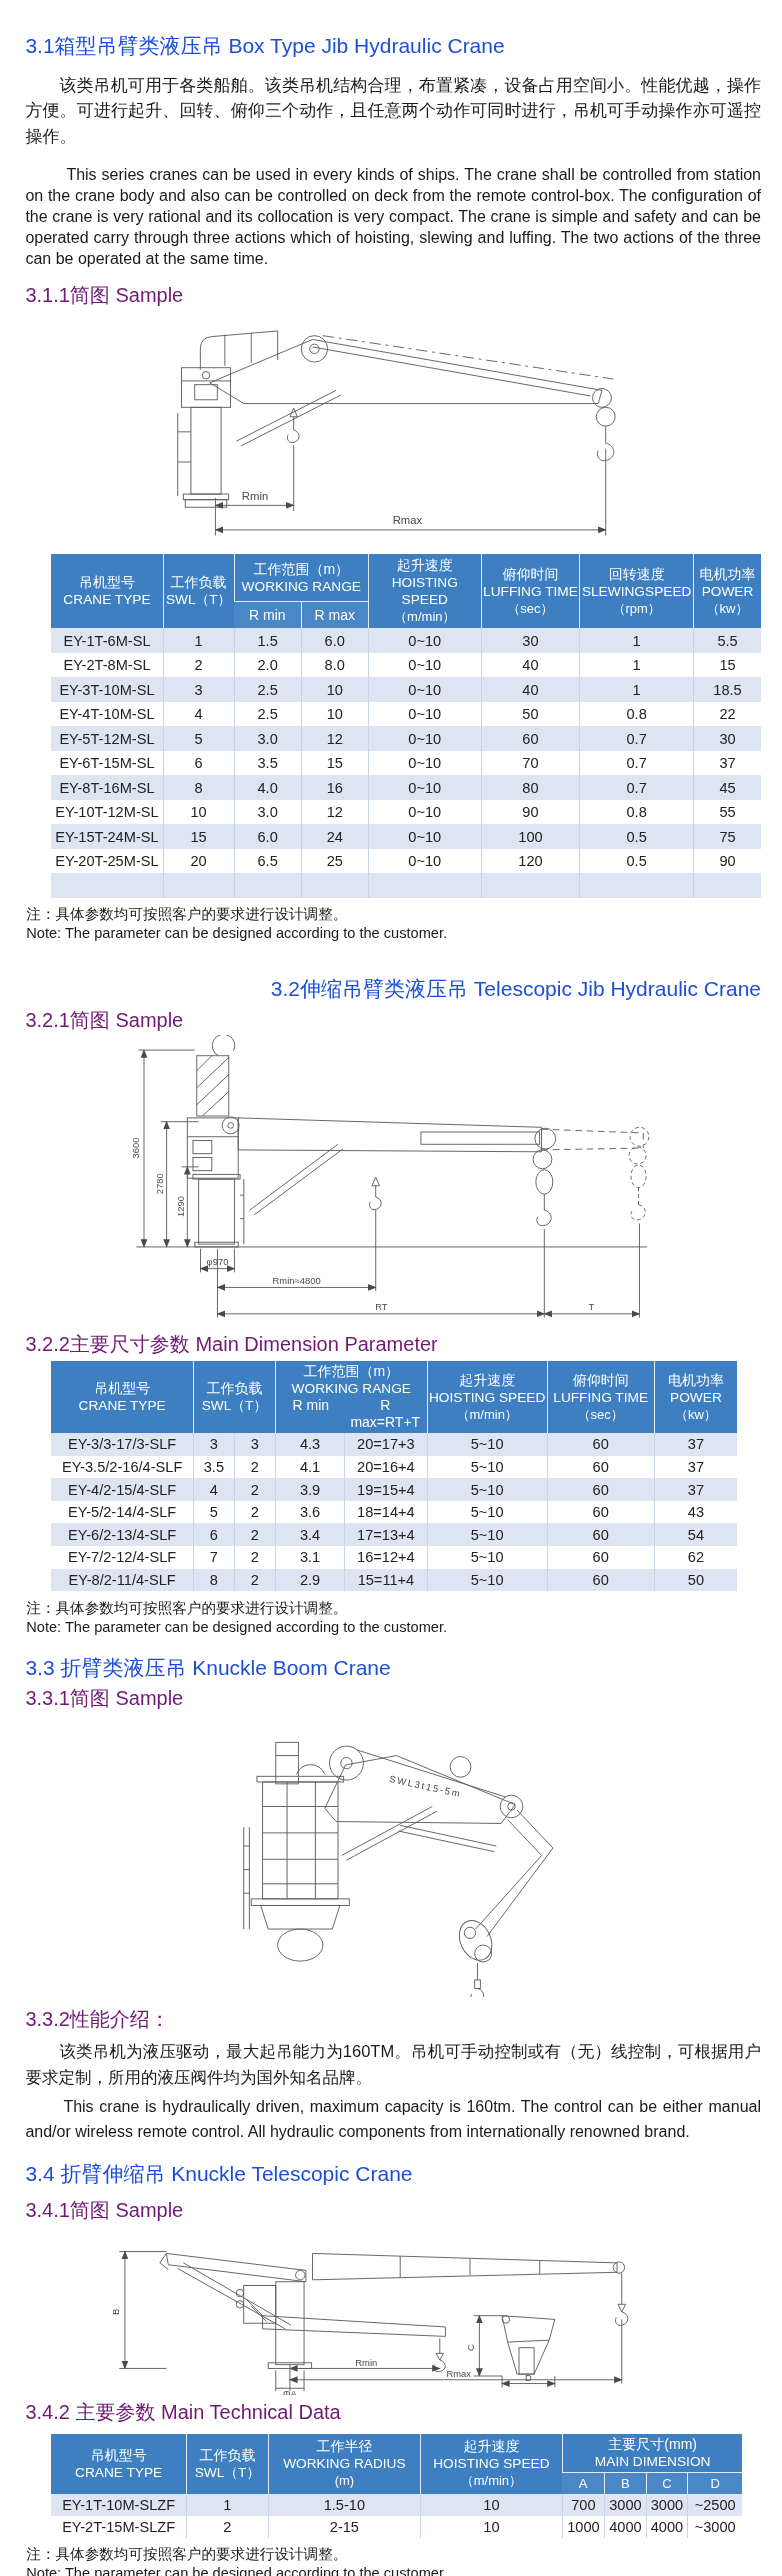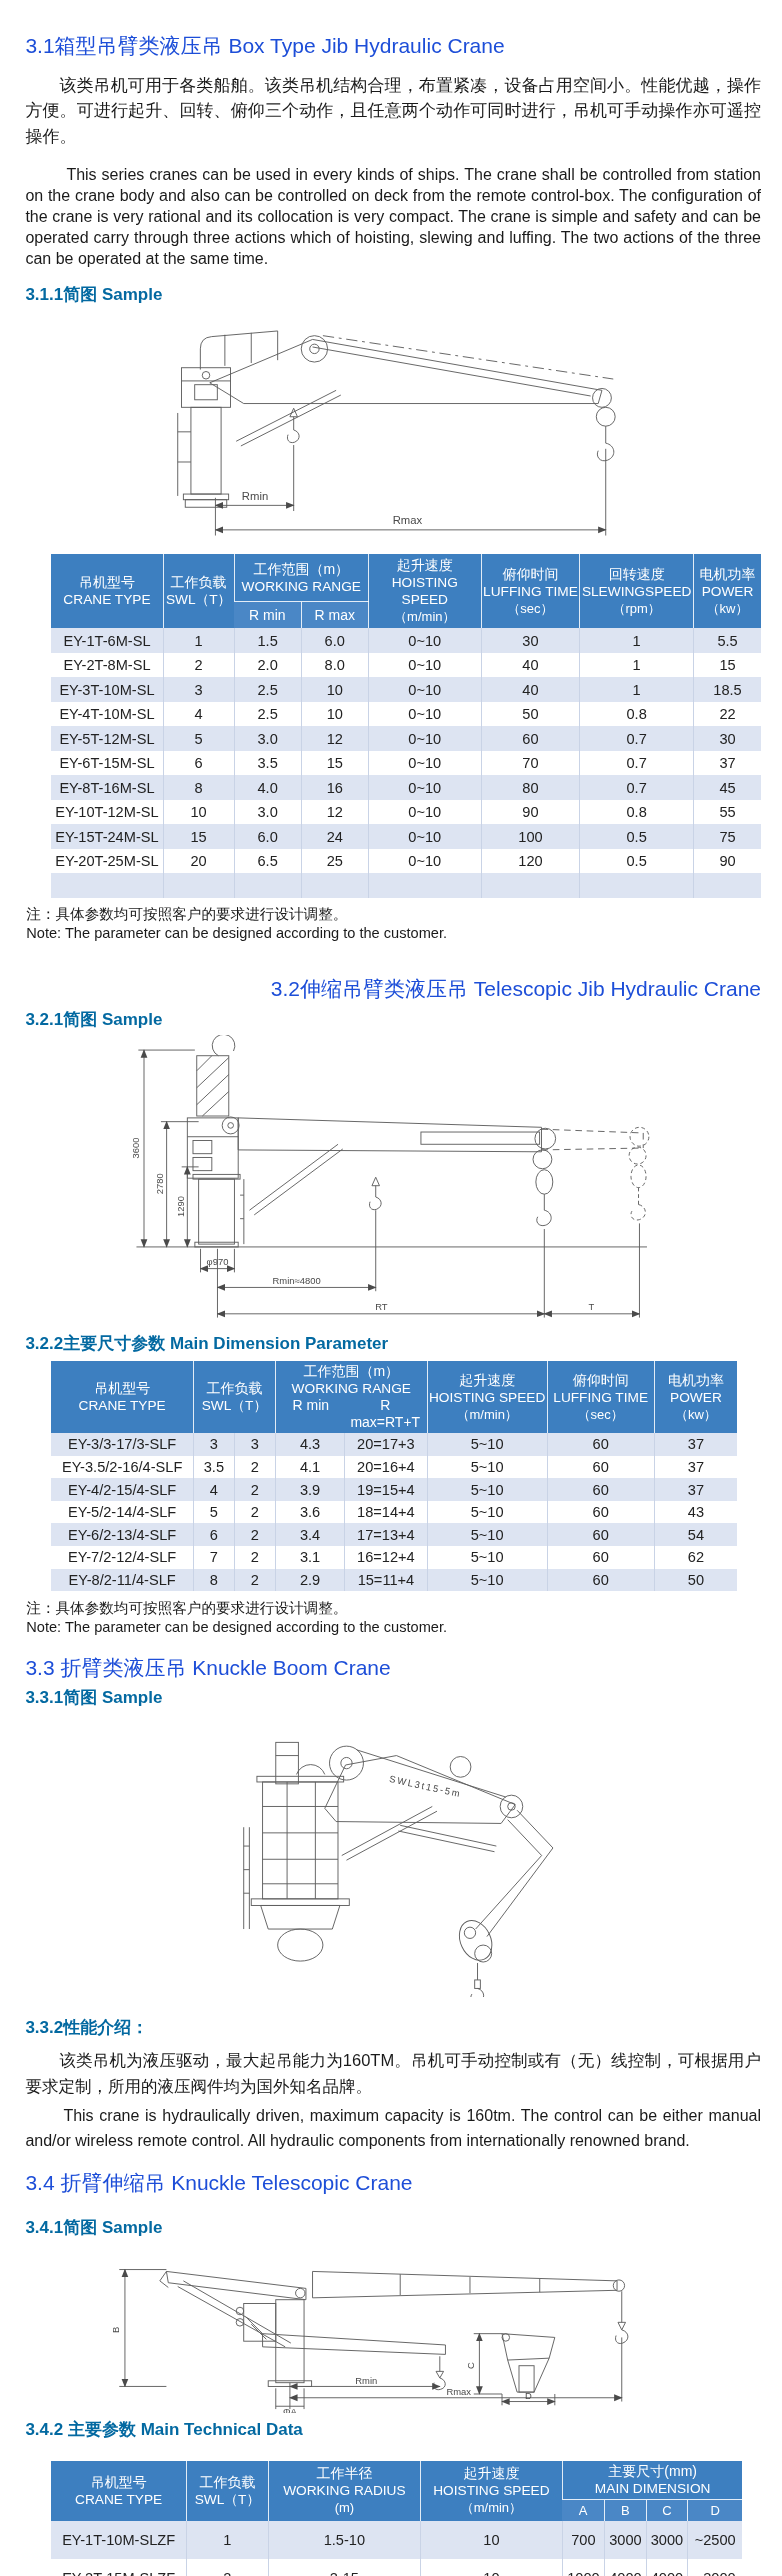--- a/index.html
+++ b/index.html
@@ -1,42 +1,42 @@
 <!DOCTYPE html>
 <html style="font-size:15px"><head>
 <meta charset="utf-8">
 <style>
   html,body{margin:0;padding:0;background:#ffffff;}
   body{width:782px;height:2576px;overflow:hidden;
        font-family:"Liberation Sans","DejaVu Sans",sans-serif;color:#1a1a1a;}
   .content{padding:32px 21px 0 25.4px;}
   .sec-title{color:#1d4ed8;font-size:21px;line-height:28px;font-weight:400;margin:0;}
-  .sub-heading{font-size:17px;line-height:22.6px;font-weight:700;color:#0369a1;margin:0;}
+  .sub-heading{font-size:20px;line-height:22.6px;font-weight:400;color:#701a75;margin:0;}
   .para-cn{font-size:17px;line-height:25.4px;text-align:justify;text-indent:34px;margin:13px 0 0 0;}
   .para-en{font-size:16px;line-height:21px;text-align:justify;text-indent:41px;margin:15px 0 0 0;}
   .para-cn2{font-size:16.5px;line-height:26px;text-align:justify;text-indent:34px;margin:7.5px 0 0 0;}
   .para-en2{font-size:16px;line-height:25.4px;text-align:justify;text-indent:38px;margin:3.8px 0 0 0;}
   .mt34{margin-top:32px;text-align:right;}
   .mt18{margin-top:17px;} .mt16{margin-top:15px;}
-  .mt8{margin-top:7.5px;} .mt6{margin-top:5.7px;} .mt4{margin-top:20px;}
+  .mt8{margin-top:7.5px;} .mt6{margin-top:5.7px;} .mt4{margin-top:11px;}
   .drawing{display:block;margin:3.8px 0 0 0;}
   .drawing svg{display:block;}
   .note{font-size:14.6px;line-height:19px;margin:7.5px 0 0 0.9px;}
   .note div{margin:0;}
   
   table{border-collapse:collapse;table-layout:fixed;margin-left:26px;}
   th{background:#3d7fc0;color:#ffffff;font-weight:400;font-size:14px;line-height:17px;
      text-align:center;vertical-align:middle;padding:1.9px 0.9px;
      border-left:0.9px solid rgba(255,255,255,.85);}
   th:first-child{border-left:none;}
   tr.subhead th{background:#4a87c6;border-top:0.9px solid rgba(255,255,255,.85);}
   td{font-size:14.6px;color:#222;text-align:center;vertical-align:middle;
      border-left:0.9px solid #c9d3e6;padding:0 1.9px;}
   td:first-child{border-left:none;}
-  .t1 td{height:24.5px;} .t2 td{height:22.6px;} .t3 td{height:38px;}
+  .t1 td{height:24.5px;} .t2 td{height:22.6px;} .t3 td{height:22px;}
   .t1 thead tr:first-child th{height:43px;} .t1 tr.subhead th{height:22.6px;}
   .t2 thead th{height:53px;} 
   .t3 thead tr:first-child th{height:34px;} .t3 tr.subhead th{height:17px;font-size:13px;}
   tr.row-light td{background:#dde4f2;} tr.row-white td{background:#ffffff;}
   .hdr-en{font-size:13.7px;} .hdr-unit{font-size:13px;}
   .range-sub{display:flex;width:100%;} .range-sub span{display:block;}
   
   .lw{stroke:#5f5f5f;stroke-width:1;fill:none;}
   .dimtxt{fill:#4a4a4a;font-size:12px;font-family:"Liberation Sans","DejaVu Sans",sans-serif;}
   .dimtxt-s{fill:#4a4a4a;font-size:10px;font-family:"Liberation Sans","DejaVu Sans",sans-serif;}

